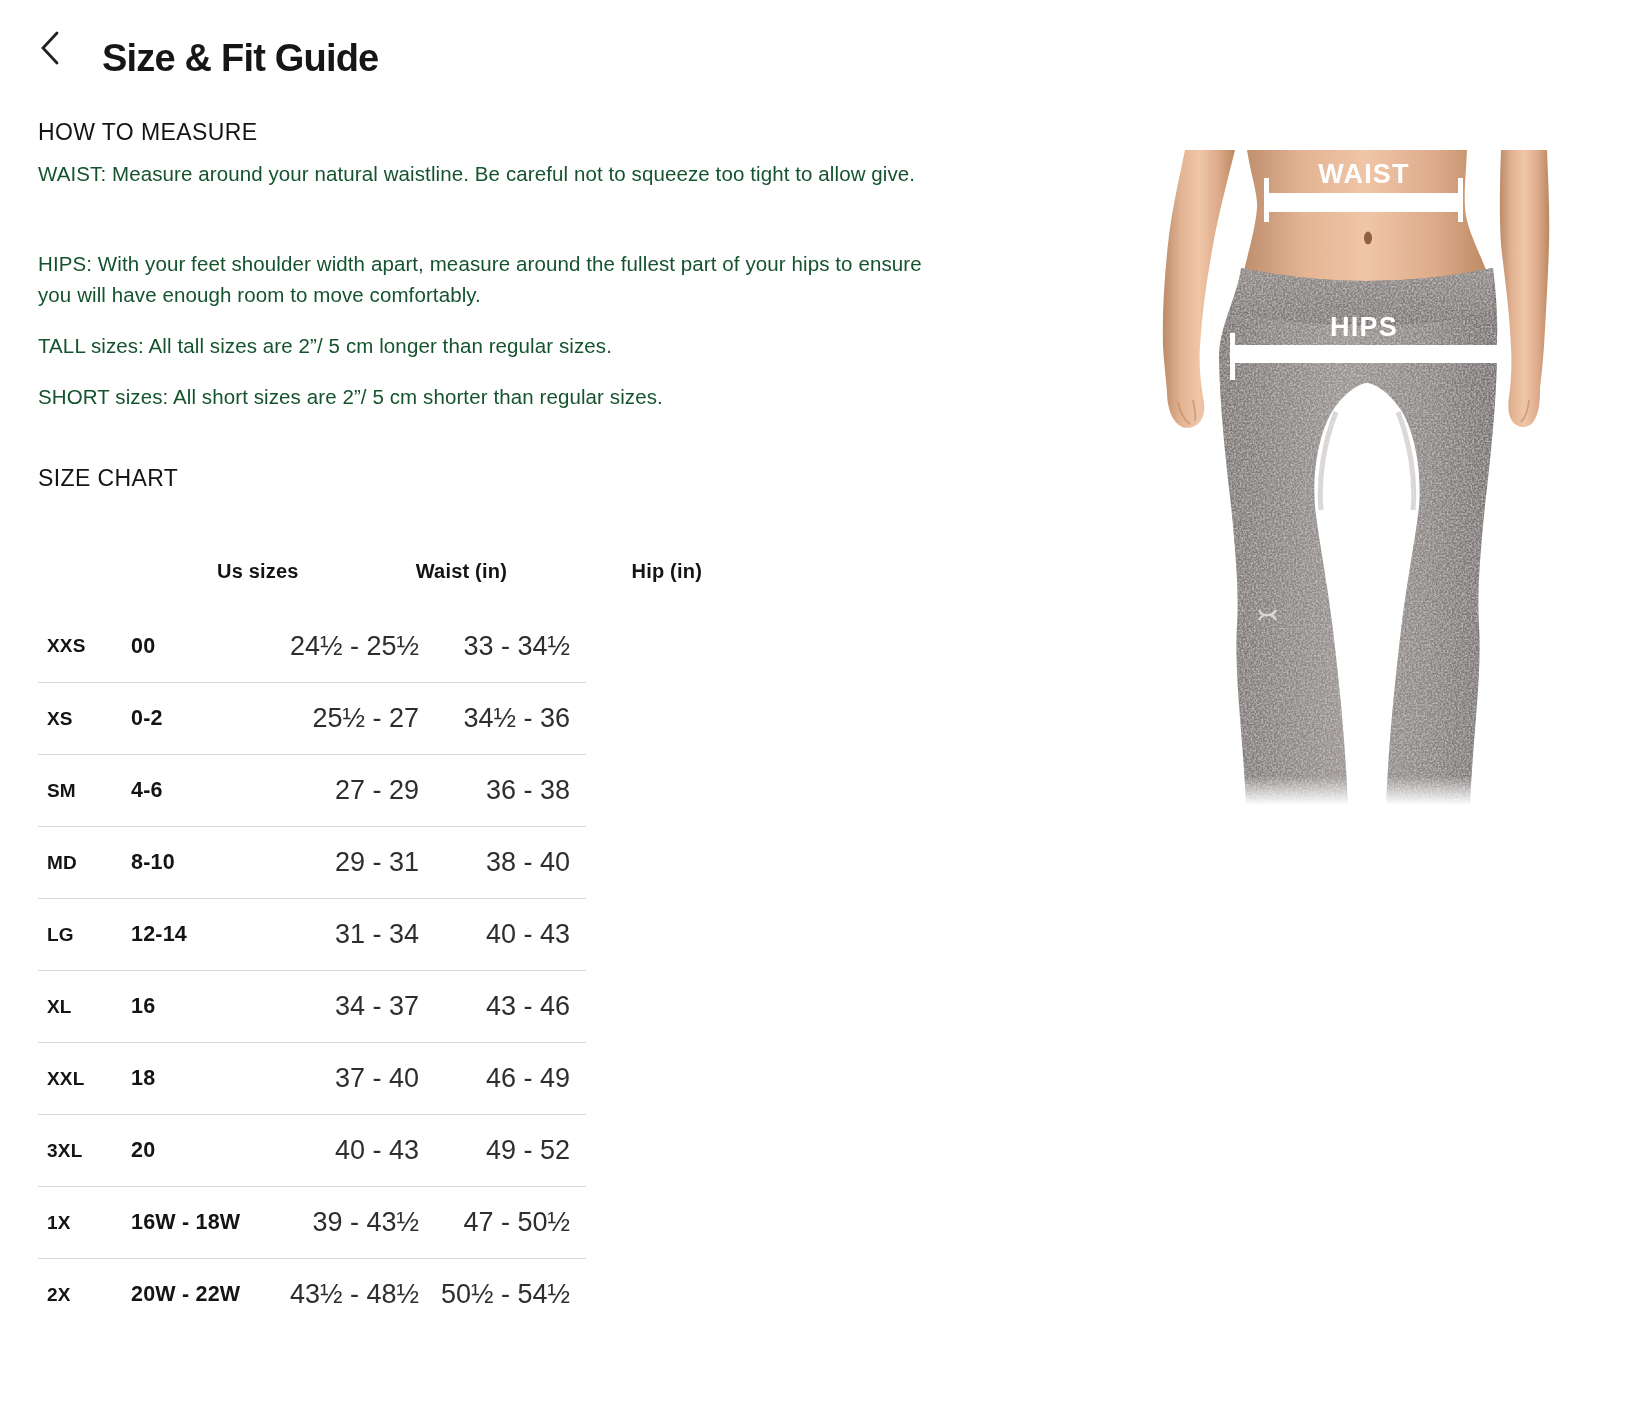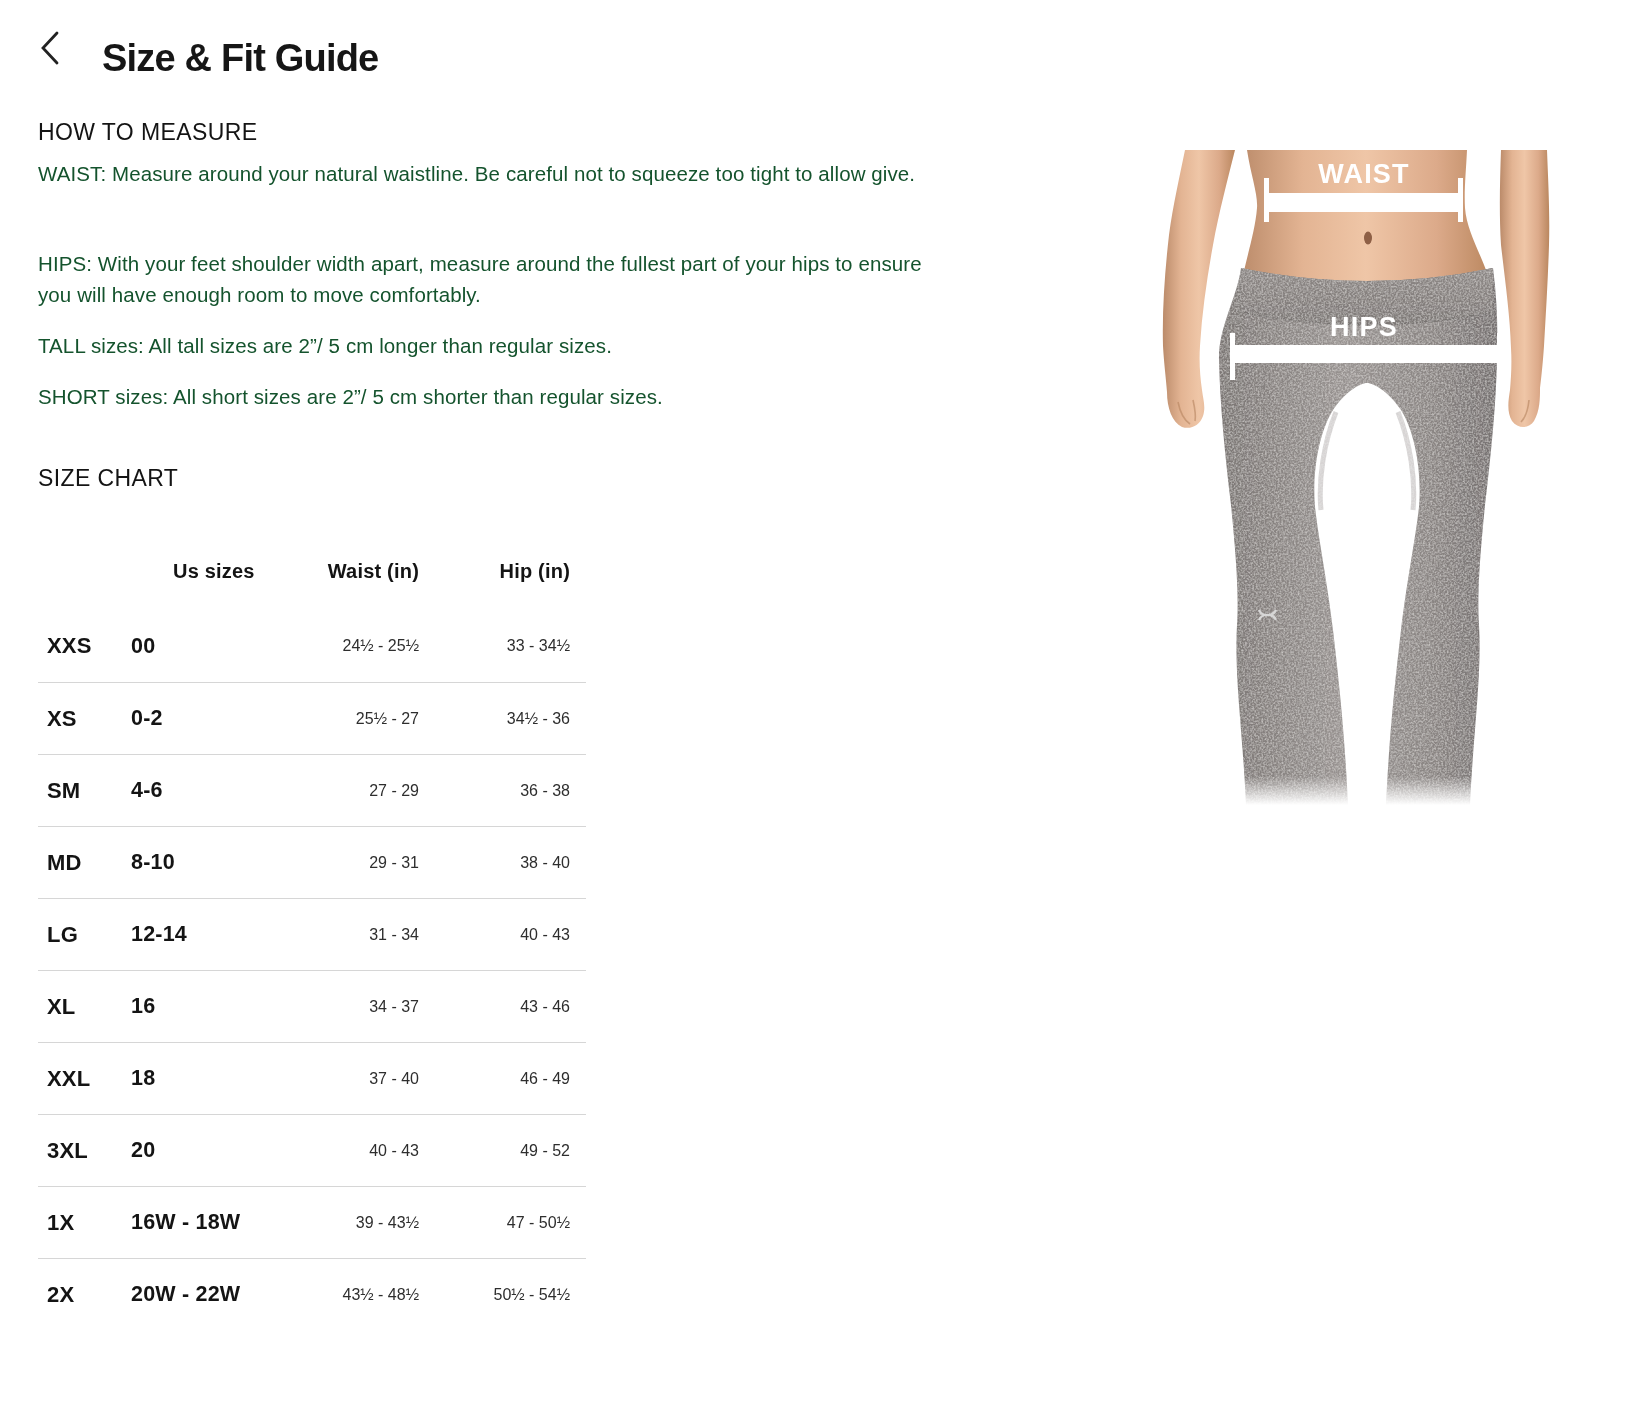--- a/index.html
+++ b/index.html
@@ -29,31 +29,31 @@
   }
   #para-0 { top:158px; }
   #para-1 { top:248px; }
   #para-2 { top:330px; }
   #para-3 { top:381px; }
 
   .size-table { position:absolute; left:38px; top:548px; width:548px; }
   .thead, .trow {
     display:grid; grid-template-columns:93px 142px 146px 167px; align-items:center;
   }
-  .thead { height:62px; align-items:start; padding-top:12px; }
+  .thead { height:62px; align-items:start; padding-top:12px;gap:44px; }
   .th { font-size:20px; font-weight:700; color:#141414; letter-spacing:0.2px; }
   .th-us { padding-left:42px; }
   .th-waist { text-align:right; }
   .th-hip { text-align:right; padding-right:16px; }
   .trow { height:72px; border-top:1px solid #d6d6d6; }
   .rows .trow:first-child { border-top:none; }
   .cell { white-space:nowrap; }
-  .cell-size { font-weight:700; font-size:22px; color:#141414; padding-left:9px; letter-spacing:0.2px; }
+  .cell-size { font-weight:700; font-size:19px; color:#141414; padding-left:9px; letter-spacing:0.2px; }
   .cell-us   { font-weight:700; font-size:21.5px; color:#141414; letter-spacing:0.2px; }
-  .cell-waist, .cell-hip { text-align:right; font-size:16px; color:#2e2e2e; }
+  .cell-waist, .cell-hip { text-align:right; font-size:27px; color:#2e2e2e; }
   .cell-hip { padding-right:16px; }
 
   .figure-wrap { position:absolute; left:1140px; top:150px; width:420px; height:655px; }
   .figure-wrap svg { display:block; }
   .bar-label { font-family:"Liberation Sans", sans-serif; font-weight:700; font-size:27px; letter-spacing:1.2px; fill:#ffffff; }
 </style>
 </head>
 <body>
 
 <button class="back-btn">

